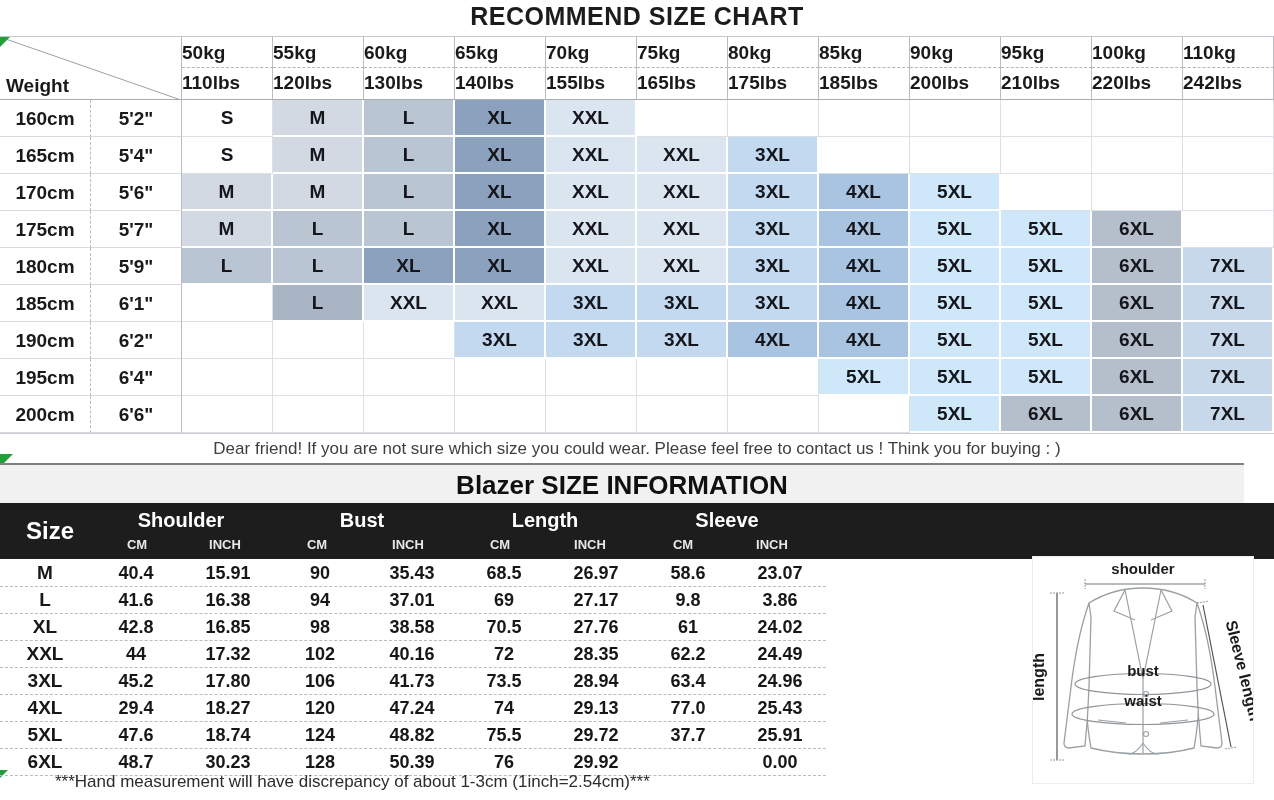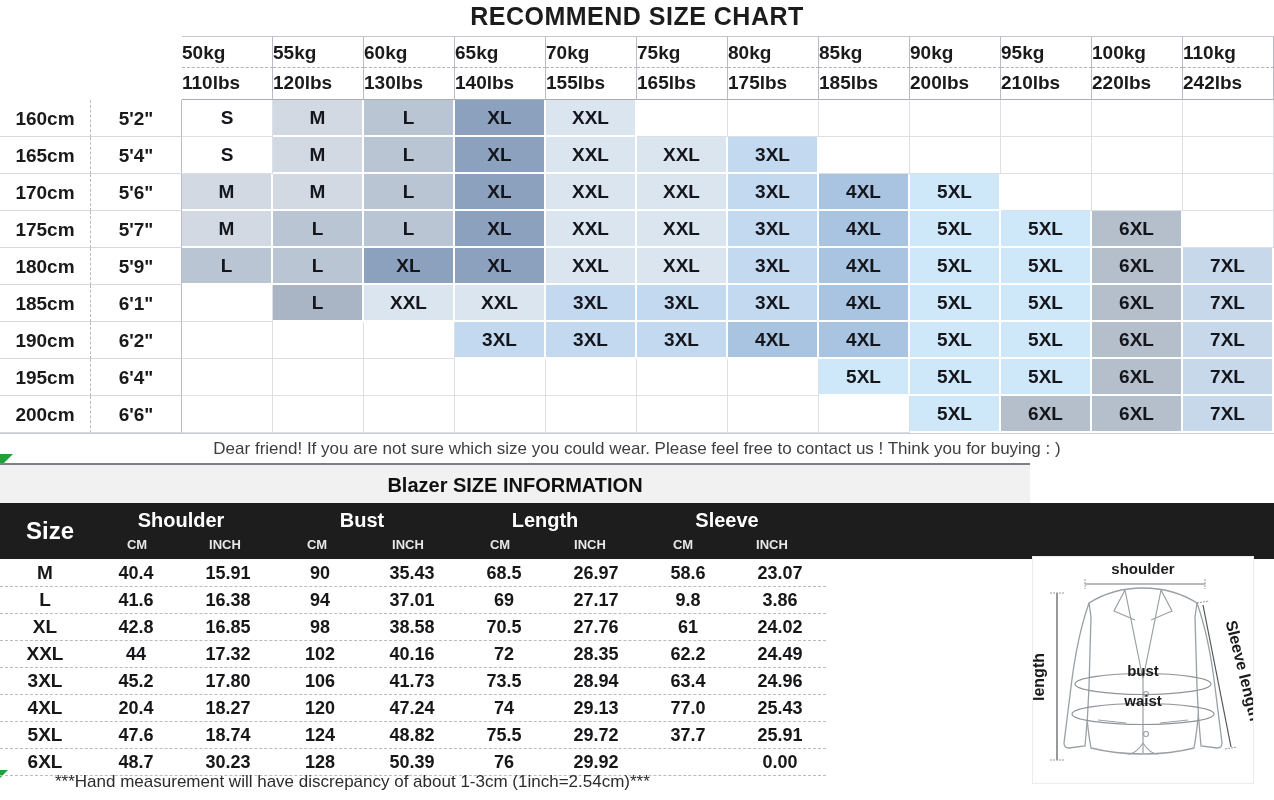--- a/index.html
+++ b/index.html
@@ -25,23 +25,23 @@
   .corner{position:absolute;top:0;left:0;width:182px;height:64px;box-sizing:border-box;
        border-top:1px solid #c4c8cc;border-right:1px solid #b9bdc3;border-bottom:1px solid #a9adb3;}
   .corner svg{position:absolute;top:0;left:0;}
   .corner-label{position:absolute;left:6px;bottom:2px;font-weight:700;font-size:19px;}
   .gtri{position:absolute;width:0;height:0;border-top:10px solid #21a038;border-right:10px solid transparent;}
   .gmark1{left:0;top:454px;border-top-width:13px;border-right-width:13px;}
   .gmark2{left:0;top:770px;border-top-width:8px;border-right-width:8px;}
   
   .note-bar{position:absolute;top:433px;left:0;width:1274px;height:30px;line-height:30px;
        border-top:1px solid #c9ccd0;text-align:center;font-size:17px;color:#3e3e3e;}
-  .info-bar{position:absolute;top:463px;left:0;width:1030px;height:40px;line-height:40px;
+  .info-bar{position:absolute;top:463px;left:0;width:1244px;height:40px;line-height:40px;
        background:#f1f1f2;border-top:2px solid #7c8087;box-sizing:border-box;text-align:center;
-       font-size:20px;font-weight:700;color:#101010;}
+       font-size:26px;font-weight:700;color:#101010;}
   
   .blk{position:absolute;top:503px;left:0;width:1274px;height:56px;background:#1d1d1d;color:#fff;}
   .blk .size-h{position:absolute;left:10px;top:0;width:80px;height:56px;line-height:56px;
        text-align:center;font-size:24px;font-weight:700;}
   .blk .grp{position:absolute;top:6px;width:160px;text-align:center;font-size:20px;font-weight:700;}
   .blk .unit{position:absolute;top:34px;width:60px;text-align:center;font-size:13px;font-weight:700;color:#e8e8e8;}
   
   #info-rows{position:absolute;top:560px;left:0;width:826px;}
   .irow{display:flex;height:26px;border-bottom:1px dashed #b6bcc2;}
   .icell{width:92px;text-align:center;font-weight:700;font-size:18px;line-height:26px;color:#17171a;}
@@ -52,20 +52,27 @@
        border:1px solid #ececec;box-sizing:border-box;}
   .jacket-box svg{display:block;}
   svg text{font-family:"Liberation Sans",sans-serif;}
 </style>
 </head>
 <body>
 
 <div class="page-title">RECOMMEND SIZE CHART</div>
 
 <div id="size-grid">
+  <div class="corner">
+    <svg width="181" height="63">
+      <line x1="0" y1="0" x2="181" y2="63" stroke="#9ca1a7" stroke-width="1"></line>
+    </svg>
+    <span class="corner-label">Weight</span>
+    <div class="gtri"></div>
+  </div>
 <div class="trow">
       <div class="spacer"></div>
       <div class="hcell kgcell">50kg</div>
       <div class="hcell kgcell">55kg</div>
       <div class="hcell kgcell">60kg</div>
       <div class="hcell kgcell">65kg</div>
       <div class="hcell kgcell">70kg</div>
       <div class="hcell kgcell">75kg</div>
       <div class="hcell kgcell">80kg</div>
       <div class="hcell kgcell">85kg</div>
@@ -309,21 +316,21 @@
       <div class="icell">17.80</div>
       <div class="icell">106</div>
       <div class="icell">41.73</div>
       <div class="icell">73.5</div>
       <div class="icell">28.94</div>
       <div class="icell">63.4</div>
       <div class="icell">24.96</div>
     </div>
     <div class="irow">
       <div class="icell isize">4XL</div>
-      <div class="icell">20.4</div>
+      <div class="icell">29.4</div>
       <div class="icell">18.27</div>
       <div class="icell">120</div>
       <div class="icell">47.24</div>
       <div class="icell">74</div>
       <div class="icell">29.13</div>
       <div class="icell">77.0</div>
       <div class="icell">25.43</div>
     </div>
     <div class="irow">
       <div class="icell isize">5XL</div>

